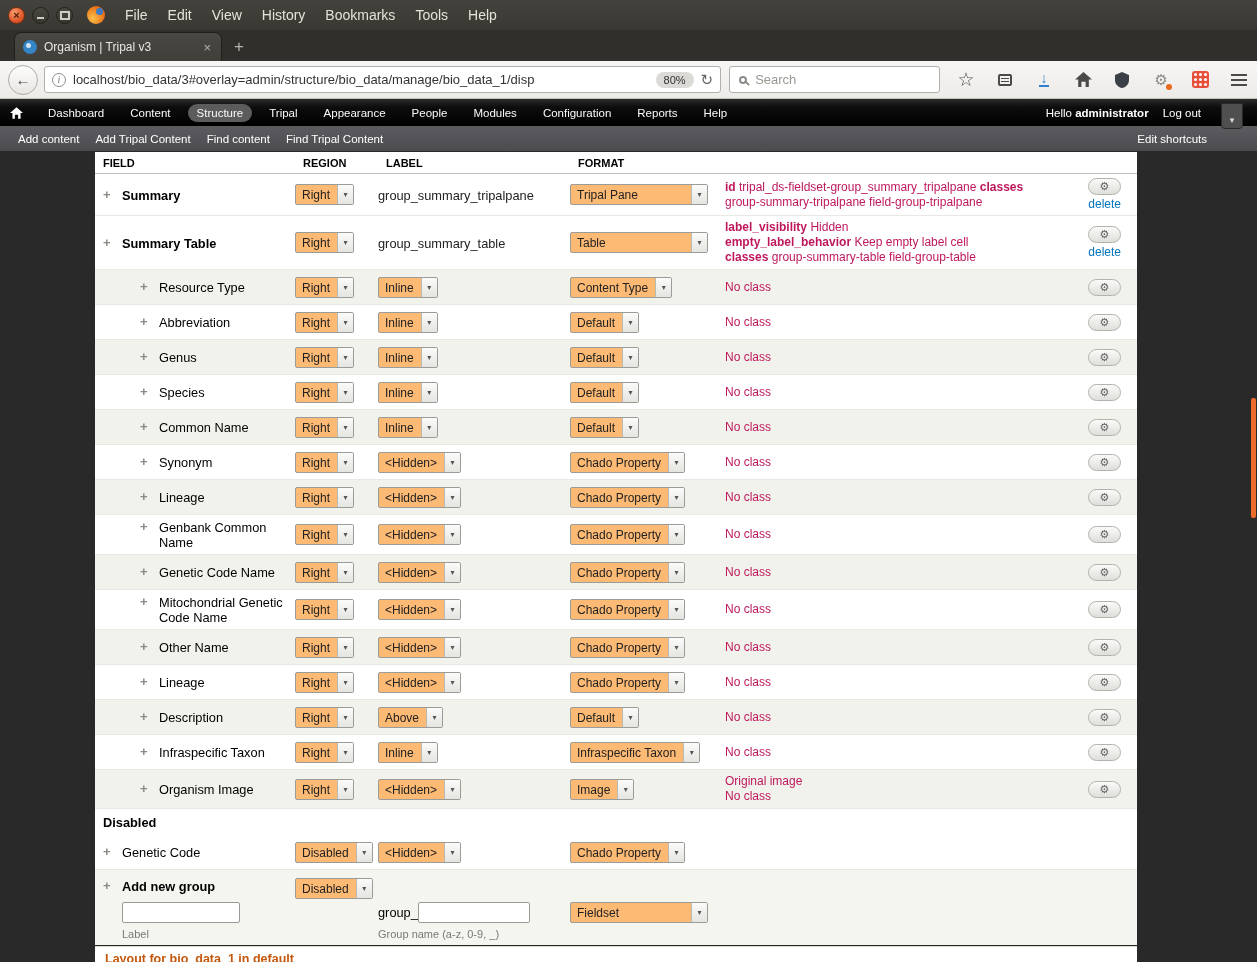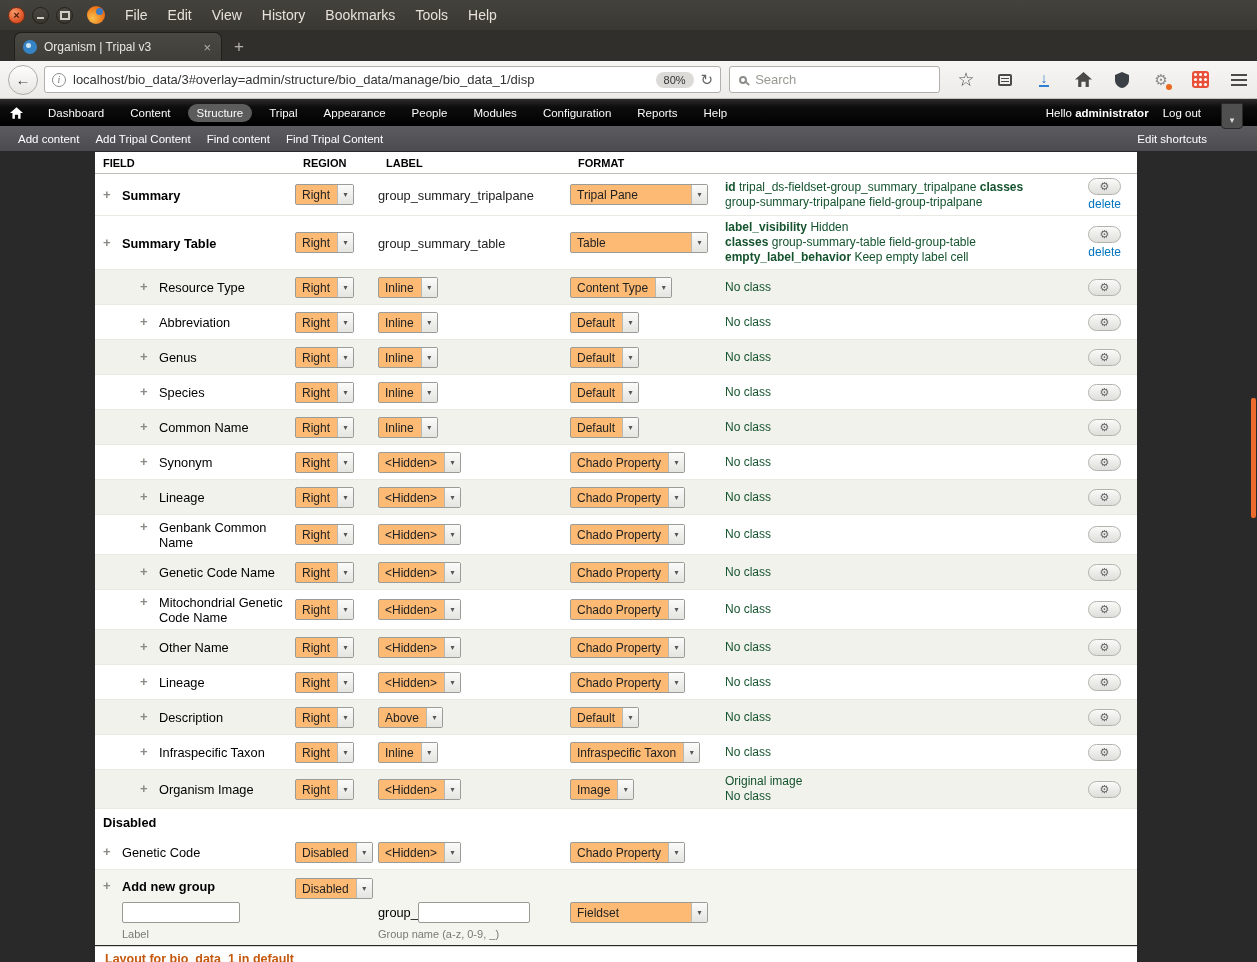--- a/index.html
+++ b/index.html
@@ -79,21 +79,21 @@
   .c.f { display:flex; align-items:flex-start; gap:7px; padding-left:8px; }
   .trow.child .c.f { padding-left:45px; }
   .drag { color:#8a8a84; font-weight:bold; font-size:13px; width:12px; cursor:move; line-height:16px; }
   .nm { font-size:12.8px; max-width:132px; line-height:15px; padding-top:1px; }
   .nm.b { font-weight:bold; }
   .ltext { font-size:12.8px; color:#222; }
   .select { display:inline-flex; align-items:stretch; height:21px; background:#fdba74; border:1px solid #999c98; border-radius:2px; font-size:12px; color:#222; cursor:default; }
   .sel-v { padding:3px 7px 0 6px; white-space:nowrap; }
   .sel-a { width:16px; display:flex; align-items:center; justify-content:center; border-left:1px solid #b9b9b3; background:linear-gradient(#fbfbfa,#e4e4e0); color:#555; font-size:8px; }
   .select.wide { min-width:138px; justify-content:space-between; }
-  .inf-lines { font-size:12px; line-height:15px; color:#14532d; max-width:335px; }
+  .inf-lines { font-size:12px; line-height:15px; color:#be185d; max-width:335px; }
   .c.act { display:flex; flex-direction:column; align-items:flex-end; padding-right:16px; gap:2px; }
   .gear-btn { width:33px; height:17px; border-radius:9px; border:1px solid #b3b3ad; background:linear-gradient(#fafaf8,#dededa); display:flex; align-items:center; justify-content:center; cursor:pointer; }
   .gear-ic { font-size:11px; color:#666; line-height:1; }
   .del { font-size:12px; color:#0074bd; text-decoration:none; cursor:pointer; }
   .trow.heading { min-height:26px; border-bottom:none; }
   .trow.heading b { font-size:12.8px; padding-left:8px; grid-column:1 / span 6; }
   .trow.addgroup { background:#f5f5ef; grid-template-rows:auto auto; row-gap:3px; padding:8px 0 6px; align-items:start; border-bottom:none; }
   .ag-name { grid-column:1; grid-row:1; display:flex; gap:7px; padding-left:8px; }
   .ag-region { grid-column:2; grid-row:1; }
   .ag-labelwrap { grid-column:1; grid-row:2; padding-left:27px; }
@@ -258,22 +258,22 @@
                 <span class="sel-a">▾</span>
               </span></div>
             <div class="c l"><span class="ltext">group_summary_table</span></div>
             <div class="c fm"><span class="select wide">
                 <span class="sel-v">Table</span>
                 <span class="sel-a">▾</span>
               </span></div>
             <div class="c inf">
               <div class="inf-lines">
                 <div><b>label_visibility</b><span> Hidden</span></div>
+                <div><b>empty_label_behavior</b><span> Keep empty label cell</span></div>
                 <div><b>classes</b><span> group-summary-table field-group-table</span></div>
-                <div><b>empty_label_behavior</b><span> Keep empty label cell</span></div>
               </div>
             </div>
             <div class="c act">
               <button class="gear-btn">
                 <span class="gear-ic">⚙</span>
               </button>
               <a class="del">delete</a>
             </div>
           </div>
           <div class="trow child striped">

